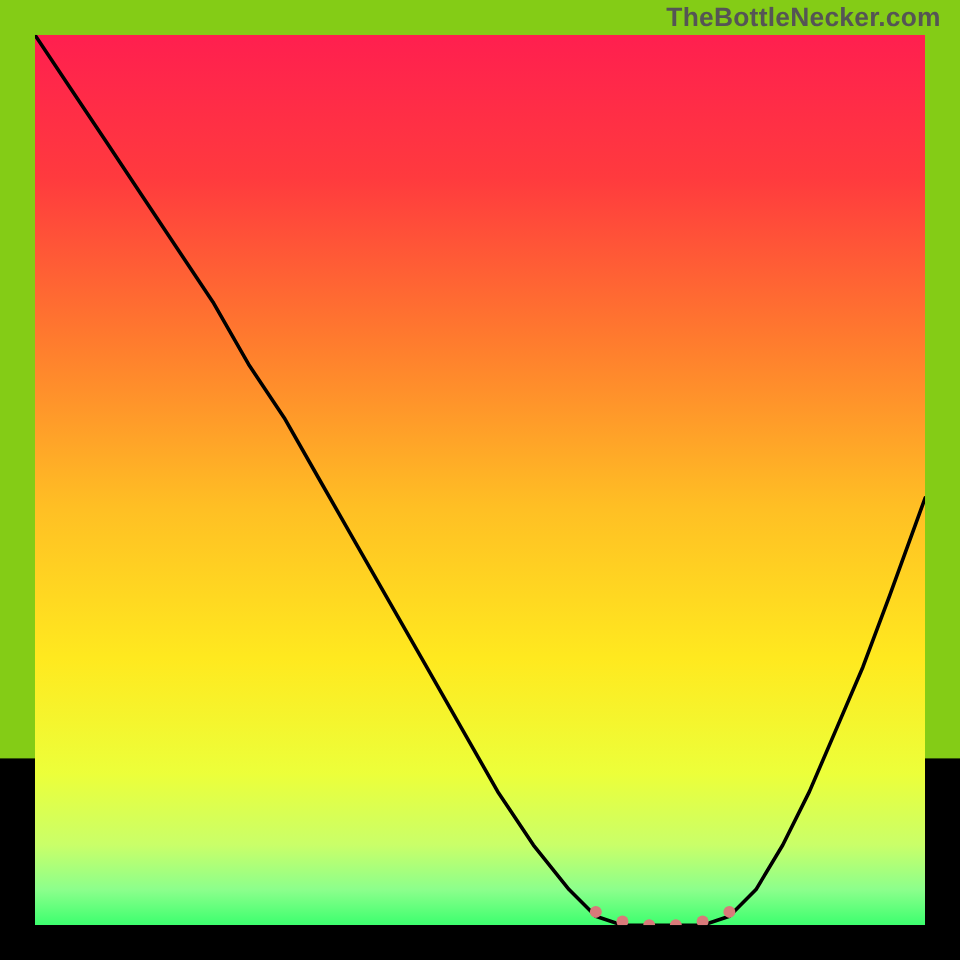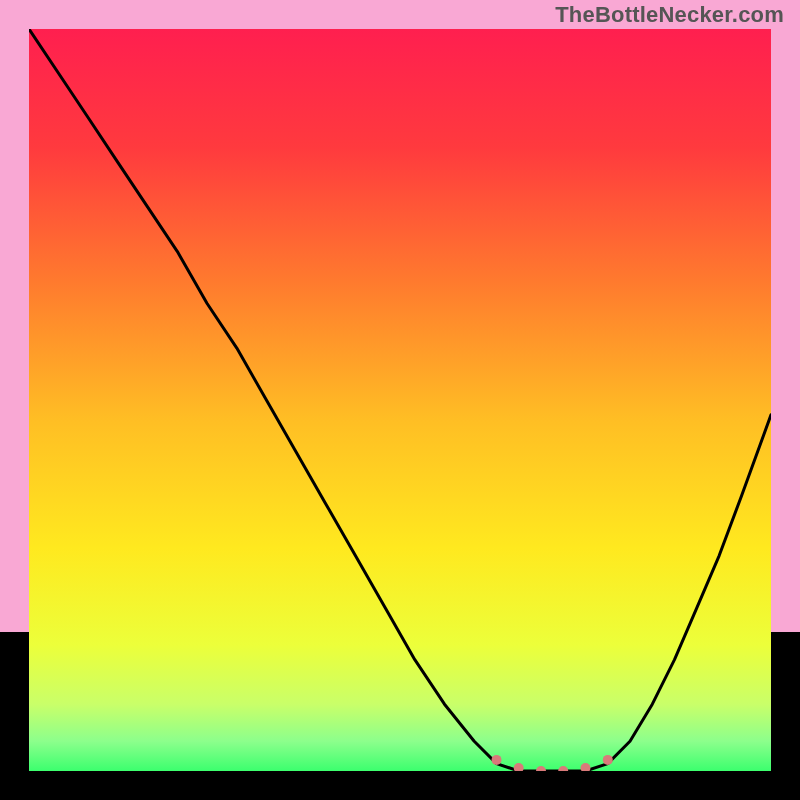--- a/index.html
+++ b/index.html
@@ -7,21 +7,21 @@
     padding: 0;
     width: 800px;
     height: 800px;
     background: #000;
     font-family: Arial, Helvetica, sans-serif;
   }
   .frame {
     position: relative;
     width: 800px;
     height: 632px;
-    background: #f9a8d4;
+    background: #84cc16;
   }
   .attribution {
     position: absolute;
     top: 2px;
     right: 16px;
     color: #555;
     font-size: 22px;
     font-weight: 600;
     letter-spacing: 0.2px;
   }

